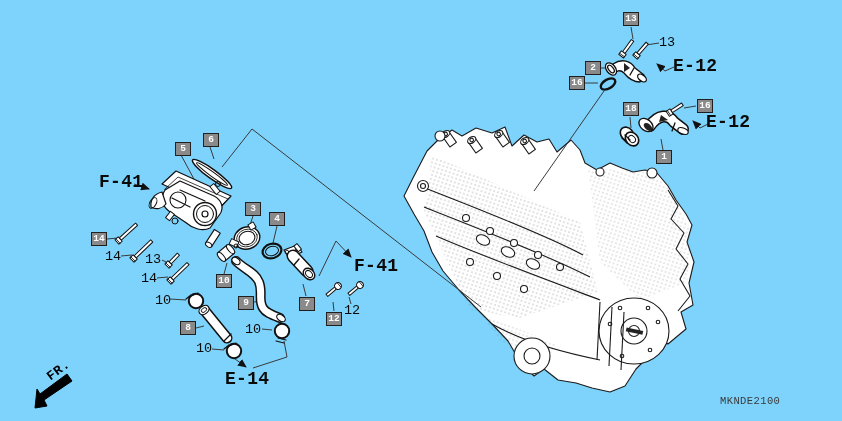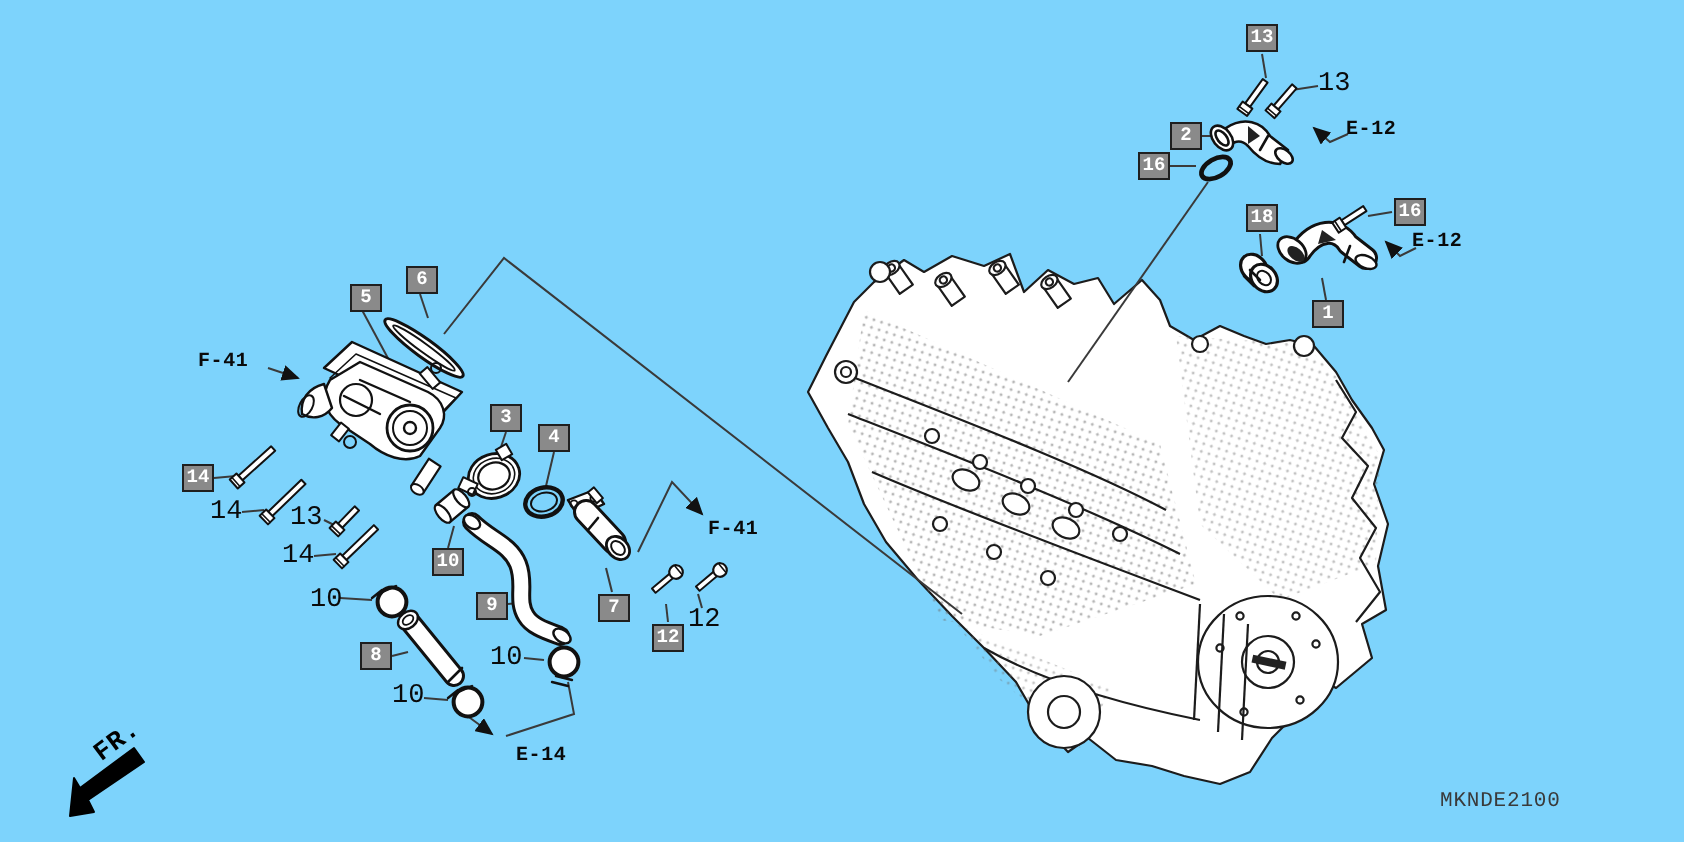--- a/index.html
+++ b/index.html
@@ -12,21 +12,21 @@
   .callout-box{
     position:absolute;width:16px;height:14px;box-sizing:border-box;
     background:#8a8a8a;border:1px solid #1f1f1f;color:#fff;
     font-size:9.5px;font-weight:bold;line-height:12px;text-align:center;
   }
   .num-label{
     position:absolute;color:#0a0a0a;font-size:13.5px;font-weight:400;
     line-height:13px;white-space:nowrap;
   }
   .ref-label{
-    position:absolute;color:#0a0a0a;font-size:10px;font-weight:bold;
+    position:absolute;color:#0a0a0a;font-size:18px;font-weight:bold;
     letter-spacing:.3px;line-height:14px;white-space:nowrap;
   }
   .diagram-code{
     position:absolute;left:720px;top:395px;color:#3a3a3a;font-size:10.5px;
     letter-spacing:.4px;
   }
   .fr-label{
     position:absolute;left:44px;top:372px;color:#000;font-size:13px;font-weight:bold;
     transform:rotate(-37deg);transform-origin:left top;letter-spacing:.5px;
   }
@@ -366,19 +366,19 @@
       <div class="num-label" style="left: 145px; top: 253px;">13</div>
       <div class="num-label" style="left: 141px; top: 272px;">14</div>
       <div class="num-label" style="left: 155px; top: 294px;">10</div>
       <div class="num-label" style="left: 196px; top: 342px;">10</div>
       <div class="num-label" style="left: 245px; top: 323px;">10</div>
       <div class="num-label" style="left: 344px; top: 304px;">12</div>
       <div class="ref-label" style="left: 673px; top: 59px;">E-12</div>
       <div class="ref-label" style="left: 706px; top: 115px;">E-12</div>
       <div class="ref-label" style="left: 99px; top: 175px;">F-41</div>
       <div class="ref-label" style="left: 354px; top: 259px;">F-41</div>
-      <div class="ref-label" style="left: 258px; top: 372px;">E-14</div>
+      <div class="ref-label" style="left: 225px; top: 372px;">E-14</div>
     </div>
 
 <div class="diagram-code">MKNDE2100</div>
 <div class="fr-label">FR.</div>
 
 </div>
 
 </body></html>

